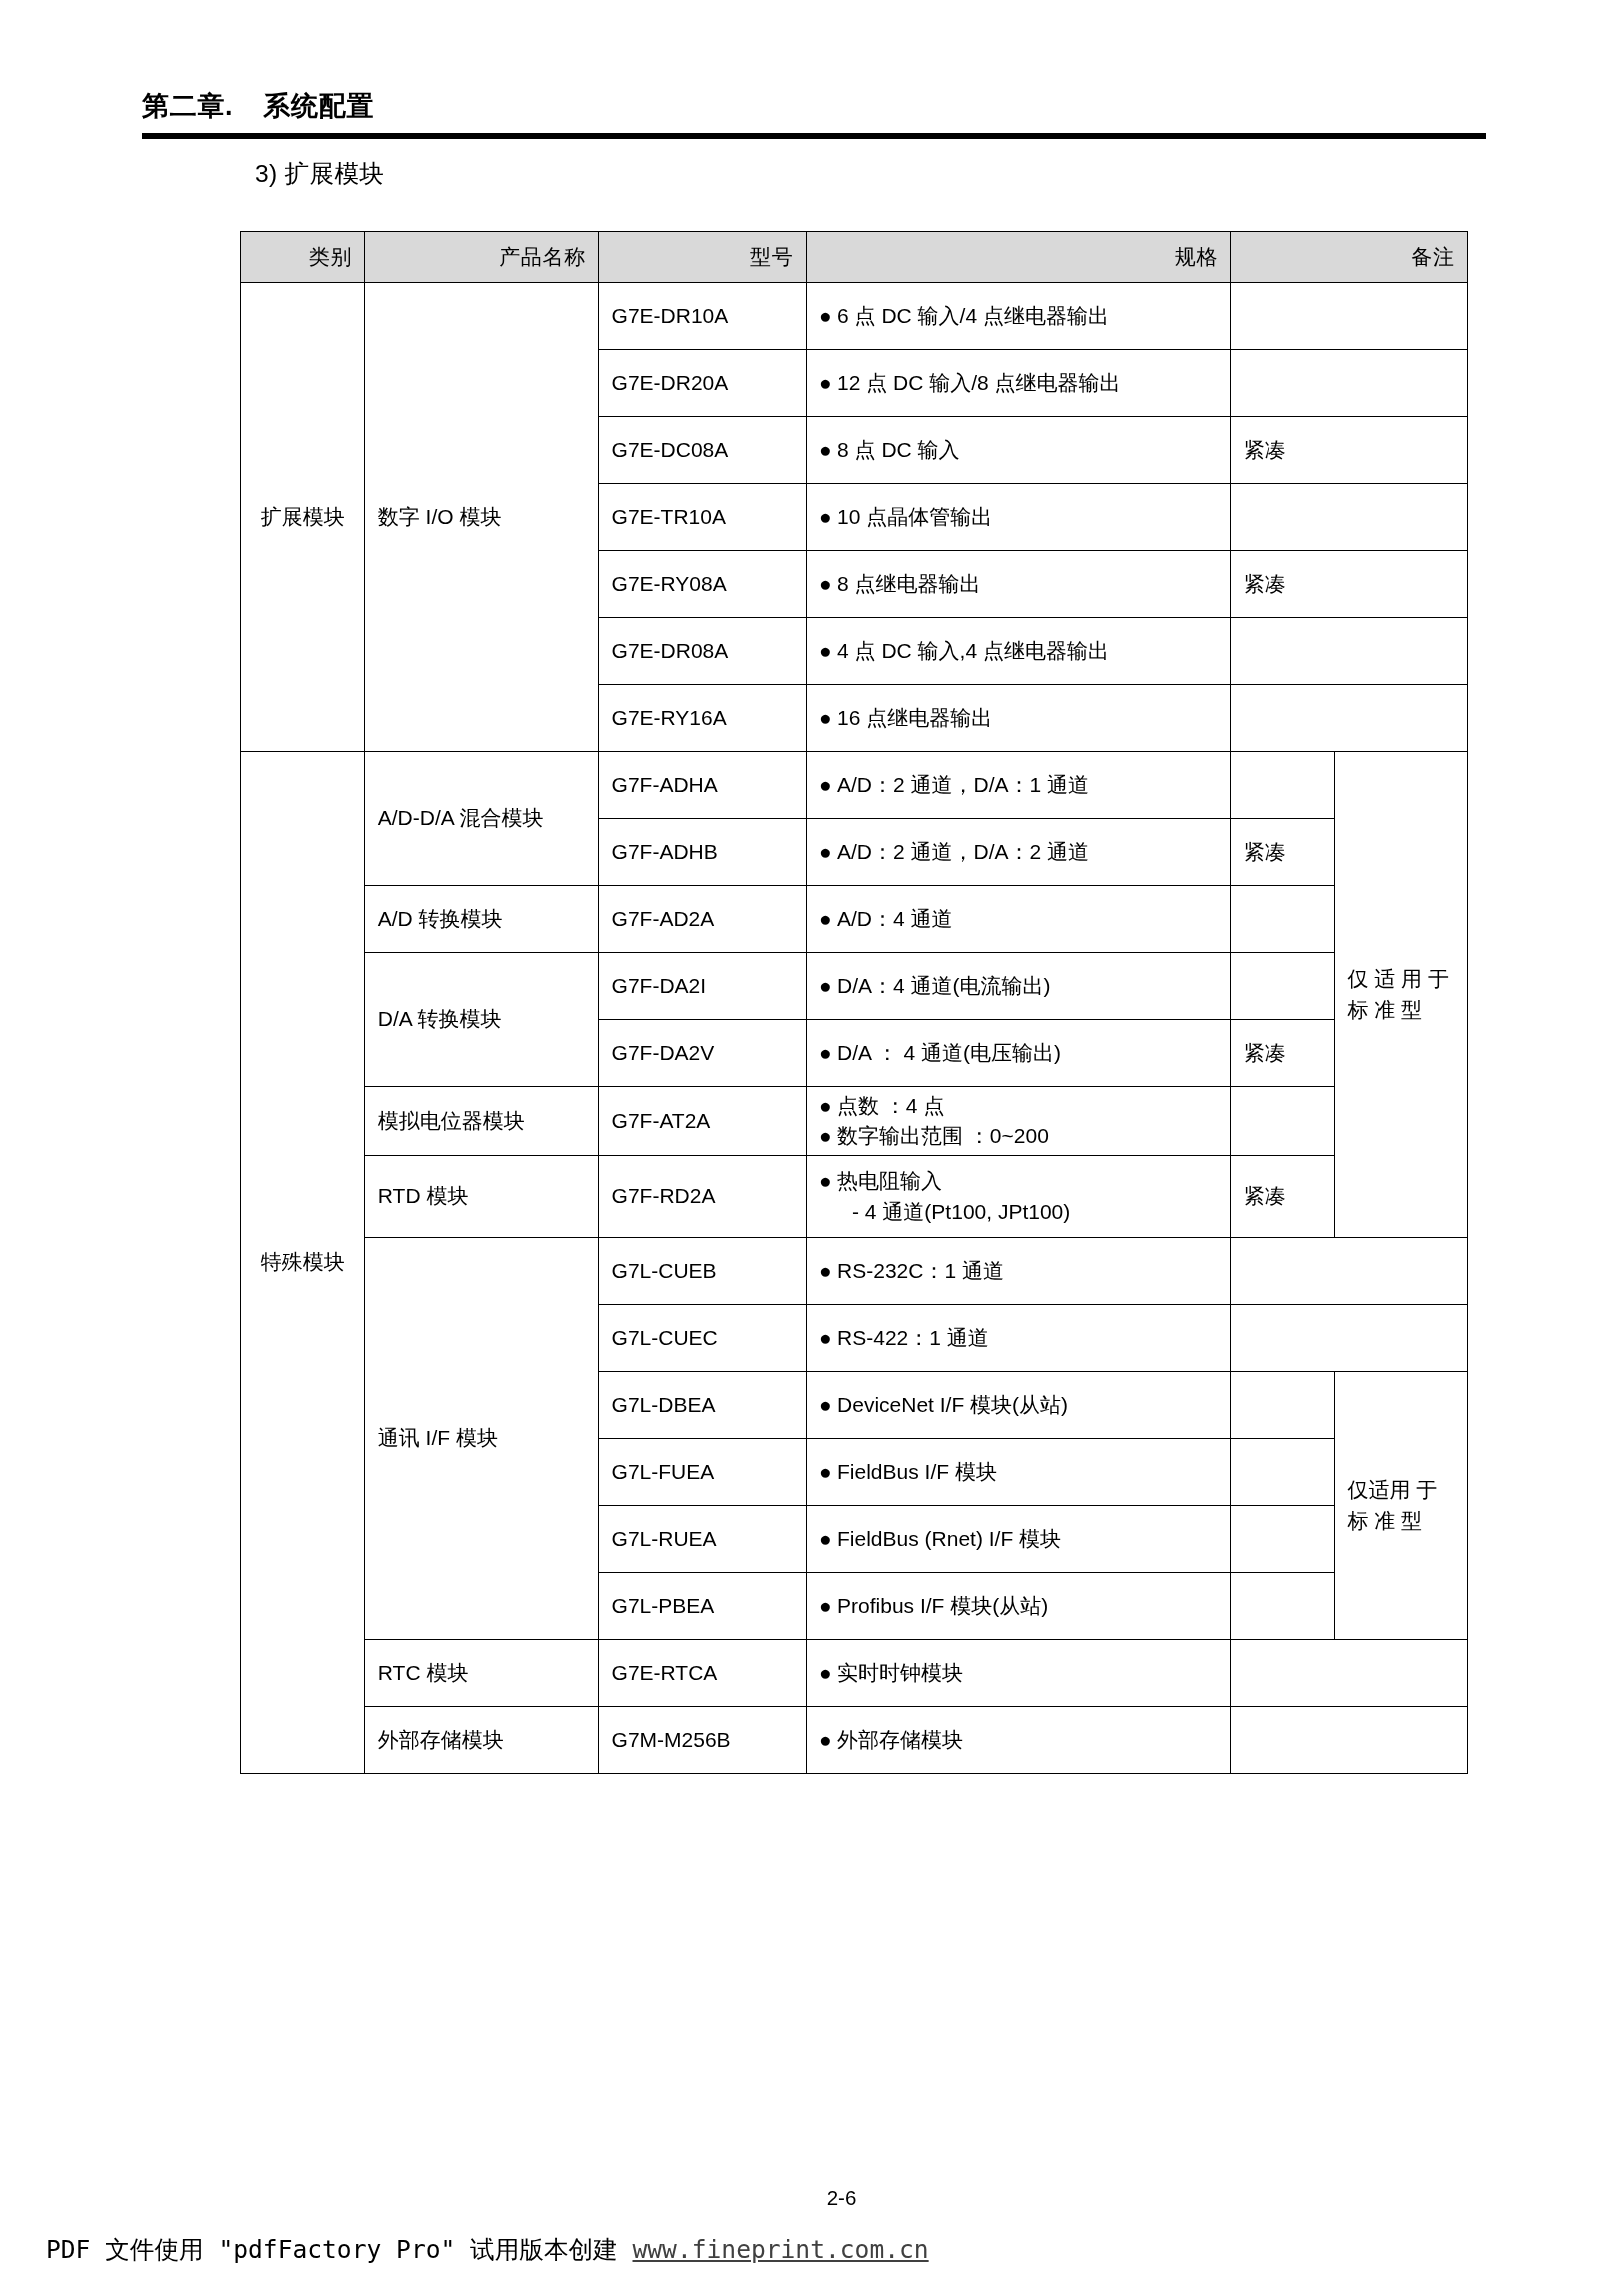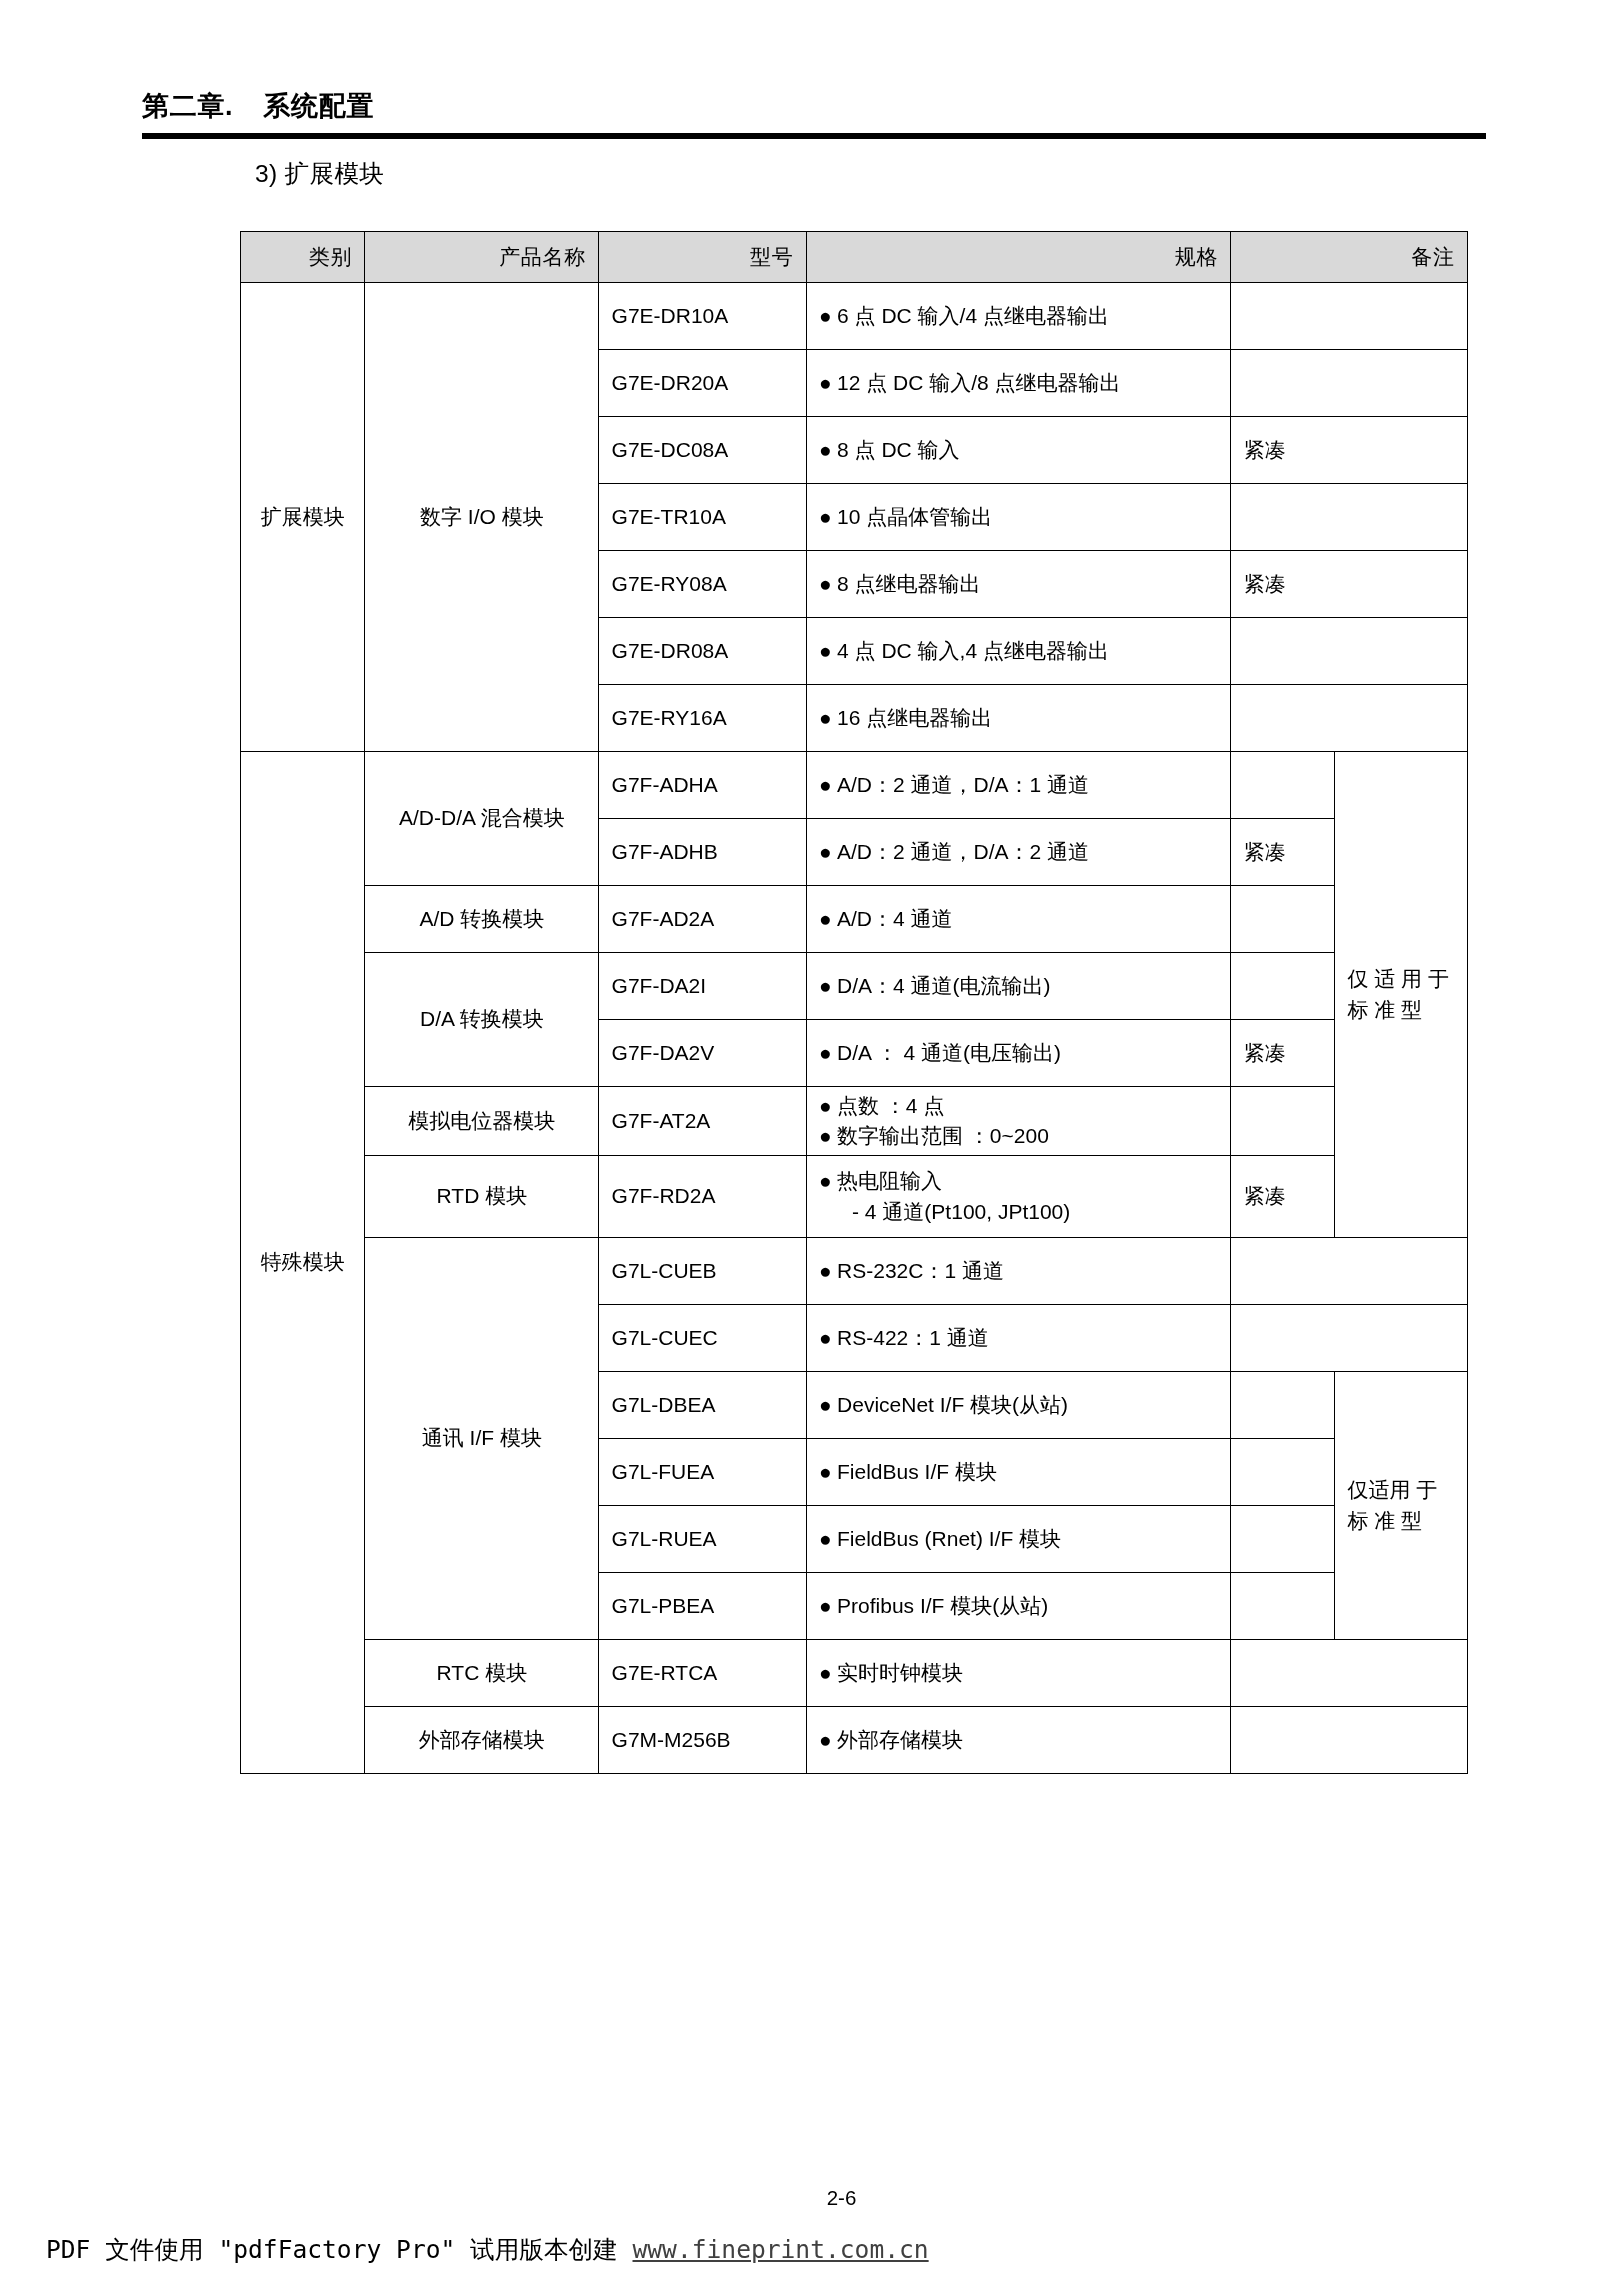--- a/index.html
+++ b/index.html
@@ -77,21 +77,20 @@
     text-align: right;
     height: 50px;
     font-weight: normal;
     letter-spacing: 0.7px;
   }
   td.cat {
     text-align: center;
     font-size: 22px;
   }
   td.prod {
-    text-align: center;
     font-size: 22px;
   }
   td.model {
     font-size: 22px;
     padding-left: 18px;
   }
   td.spec-cell {
     font-size: 21px;
     padding-left: 15px;
     margin-left: 37px;

